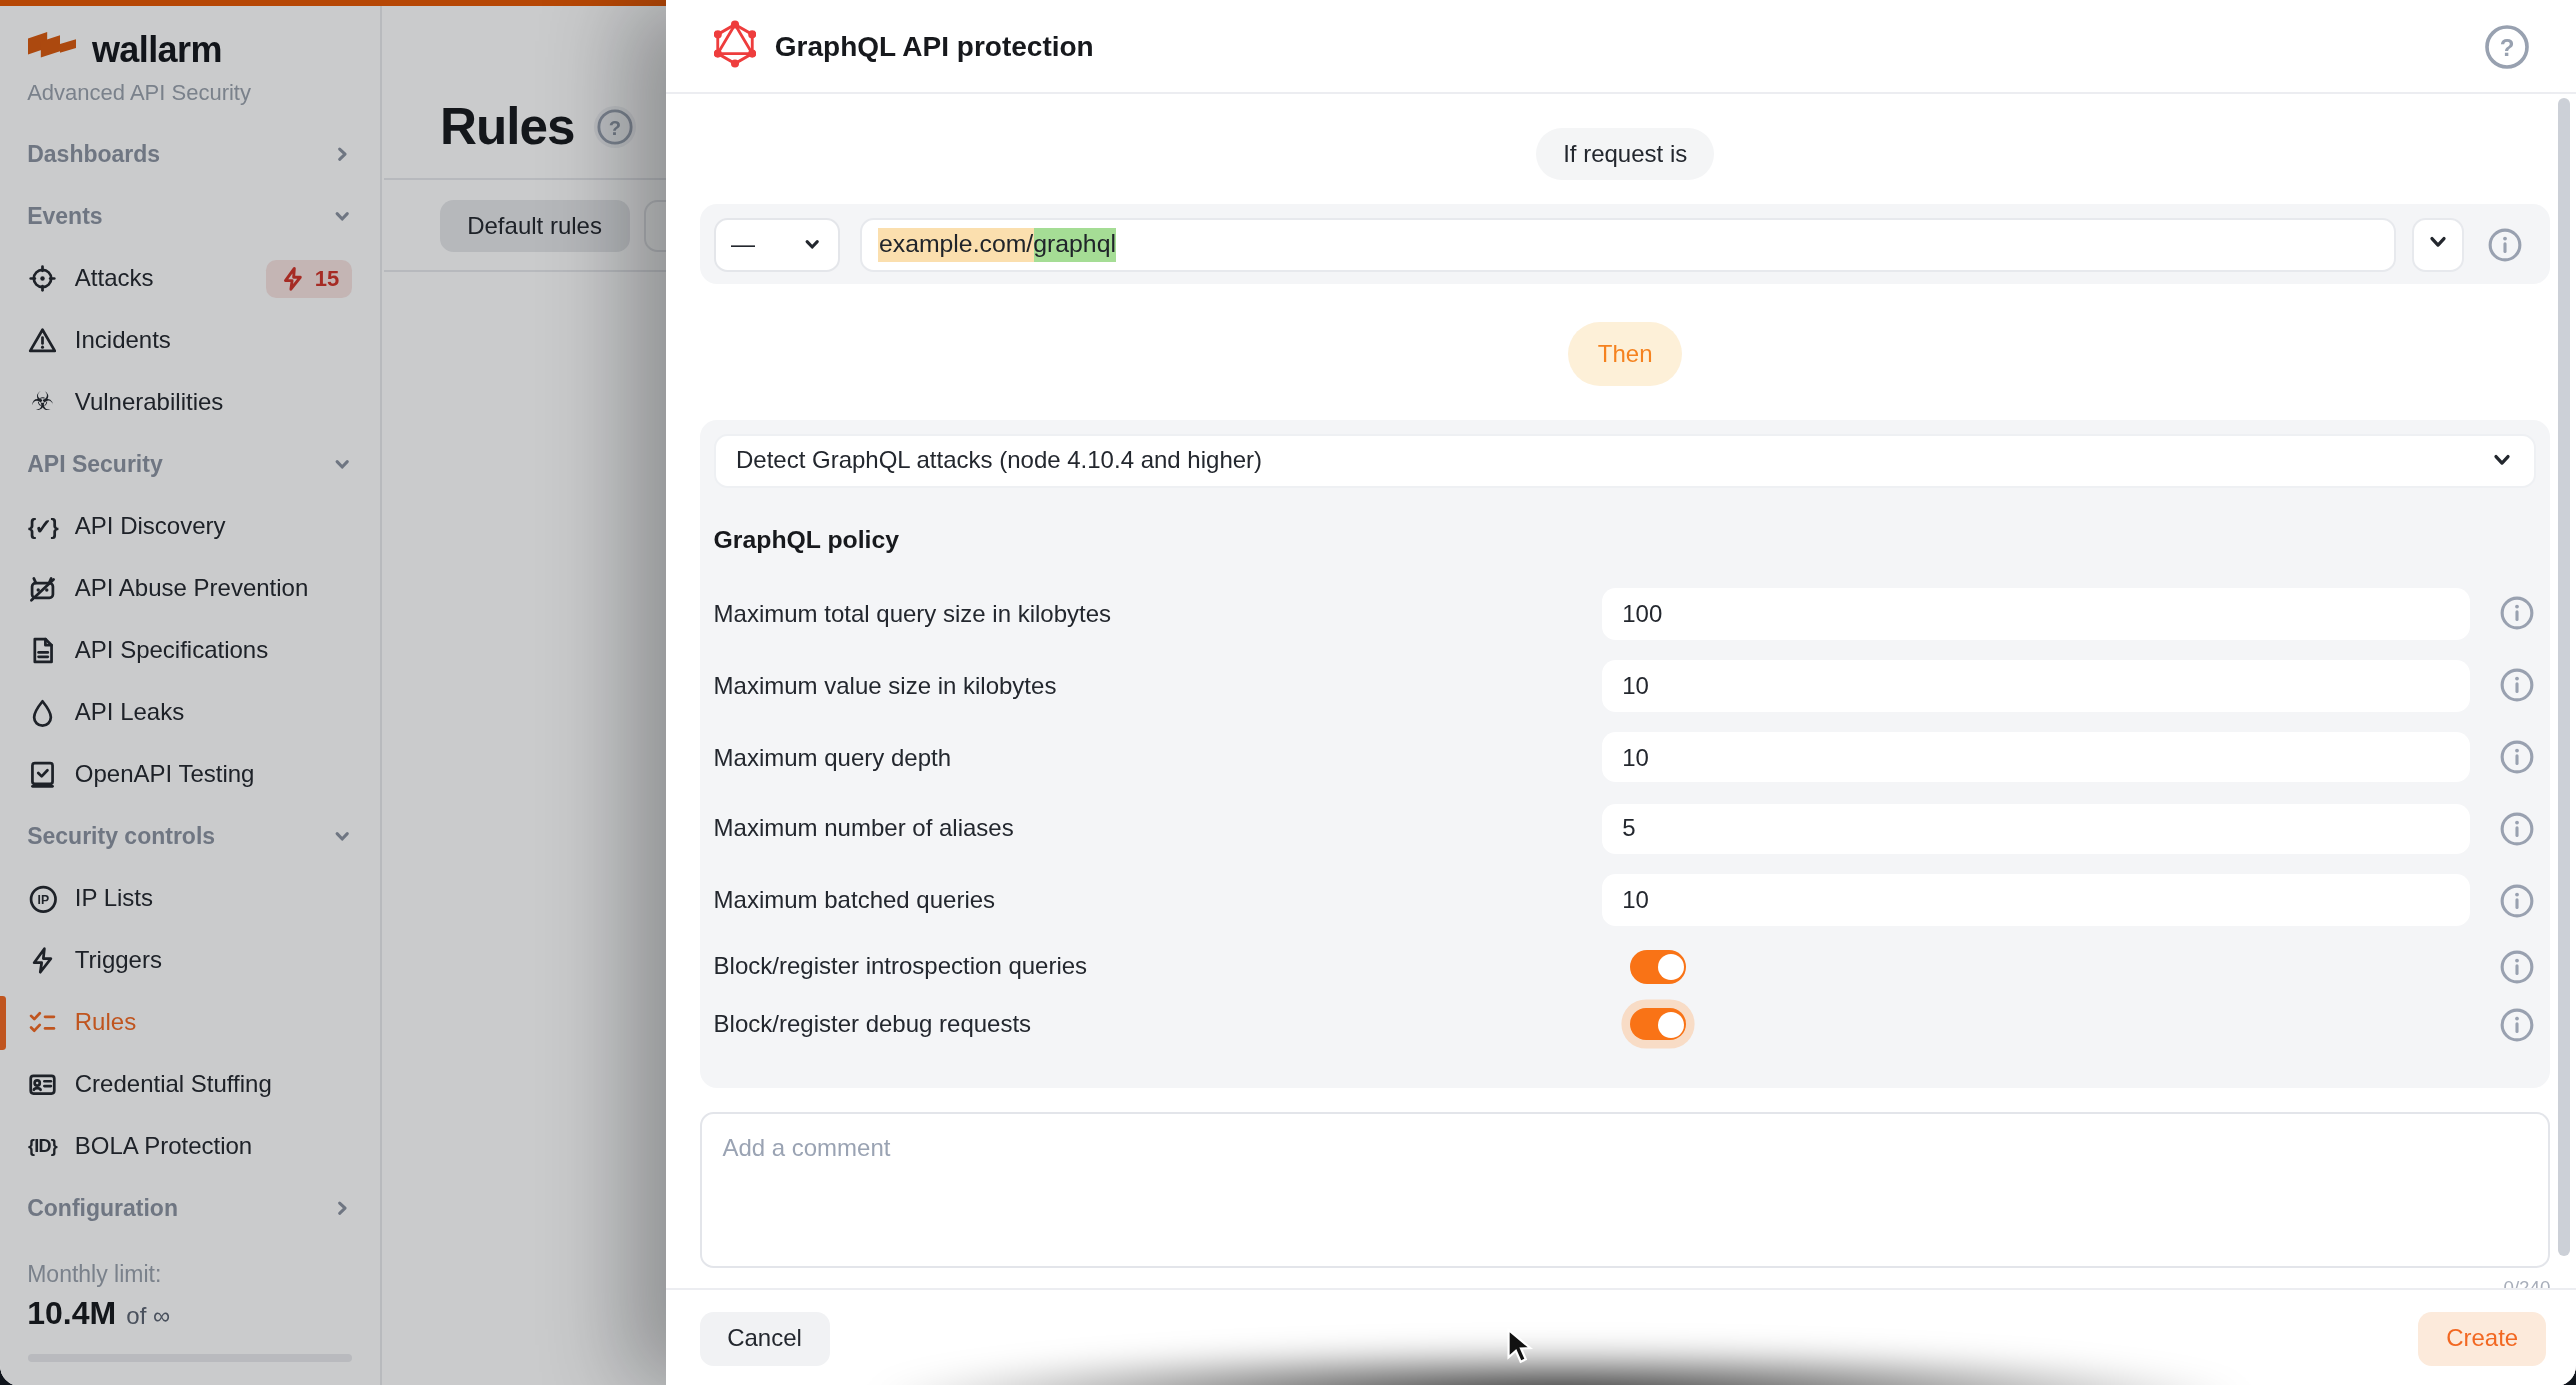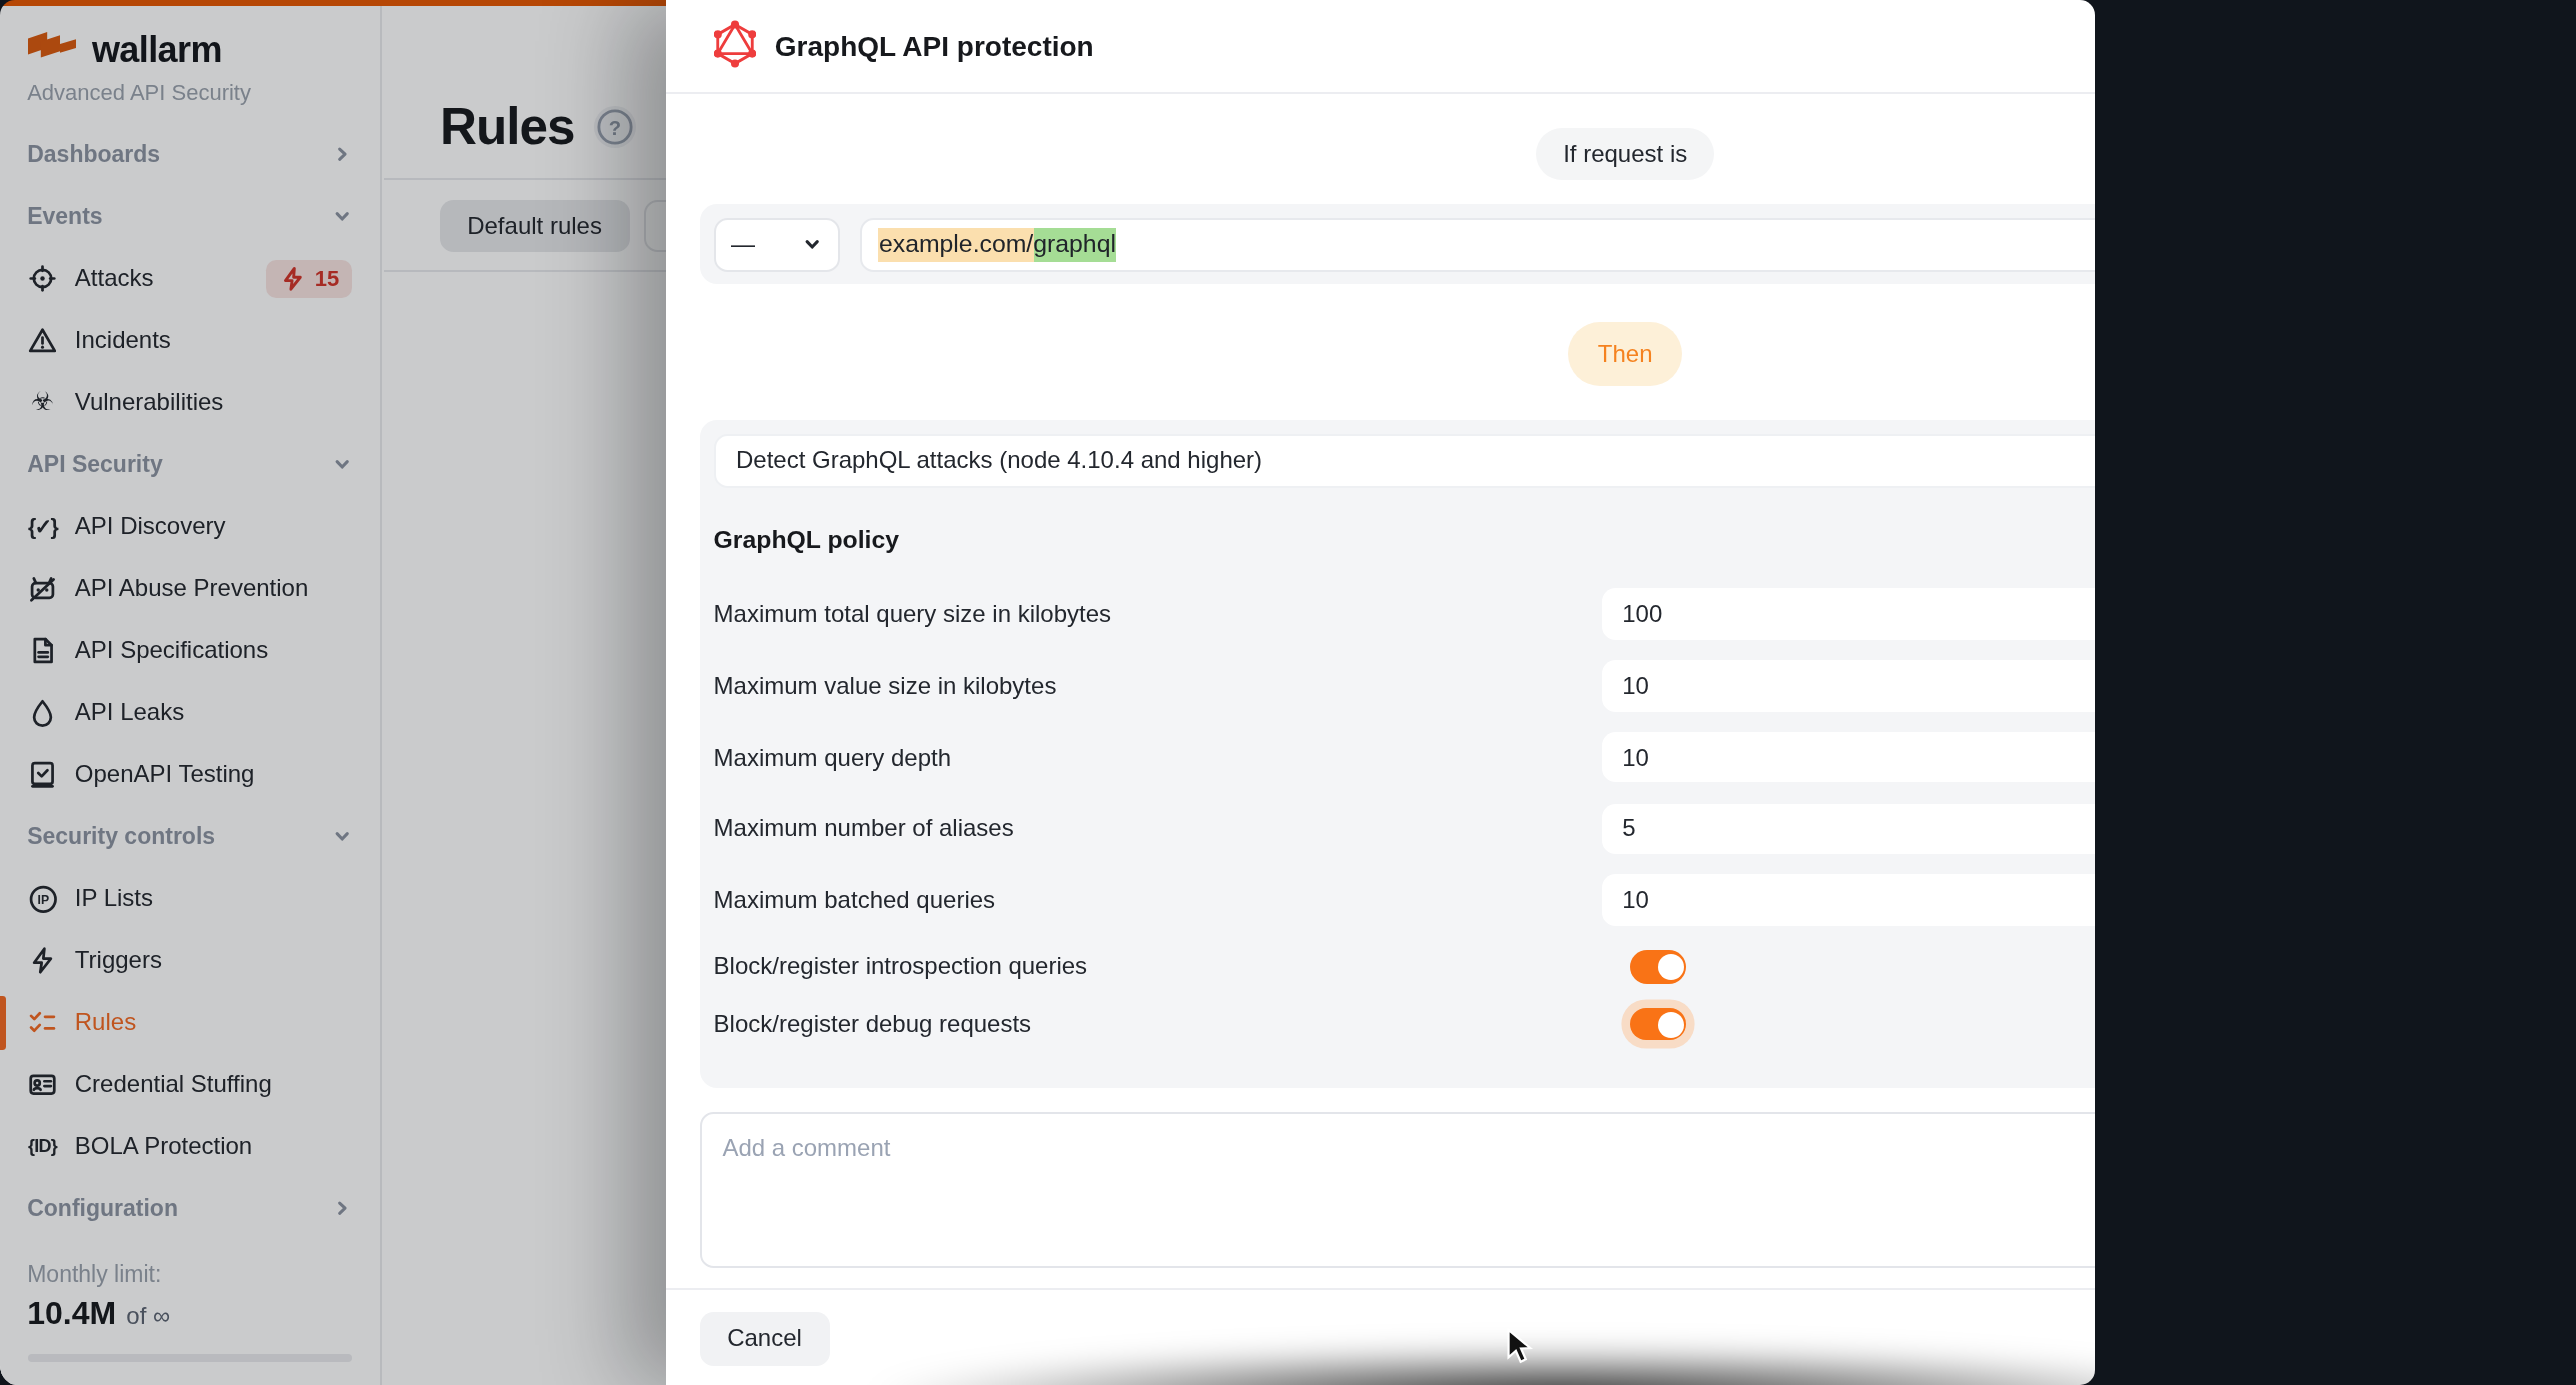--- a/index.html
+++ b/index.html
@@ -1,16 +1,16 @@
 <!DOCTYPE html>
 <html style="font-size:13.6px"><head>
 <meta charset="utf-8">
 <style>
   html,body{margin:0;padding:0;background:#10151c;}
-  .stage{width:2095px;height:1385px;overflow:hidden;border-radius:15px;}
+  .stage{width:2576px;height:1385px;overflow:hidden;}
   .app{width:1288px;height:693px;transform:scale(2);transform-origin:0 0;position:relative;
        font-family:"Liberation Sans",sans-serif;background:#fff;border-radius:0 0 10.2px 10.2px;overflow:hidden;}
   *{box-sizing:border-box;}
 
   
   .topbar{position:absolute;top:0;left:0;right:0;height:3.4px;background:#e65600;z-index:1;}
 
   
   .sidebar{position:absolute;top:3.4px;left:0;width:191px;bottom:0;background:#fff;border-right:0.9px solid #e8e9ec;z-index:1;}
   .side-logo{padding:12px 13.6px 0 13.6px;}

